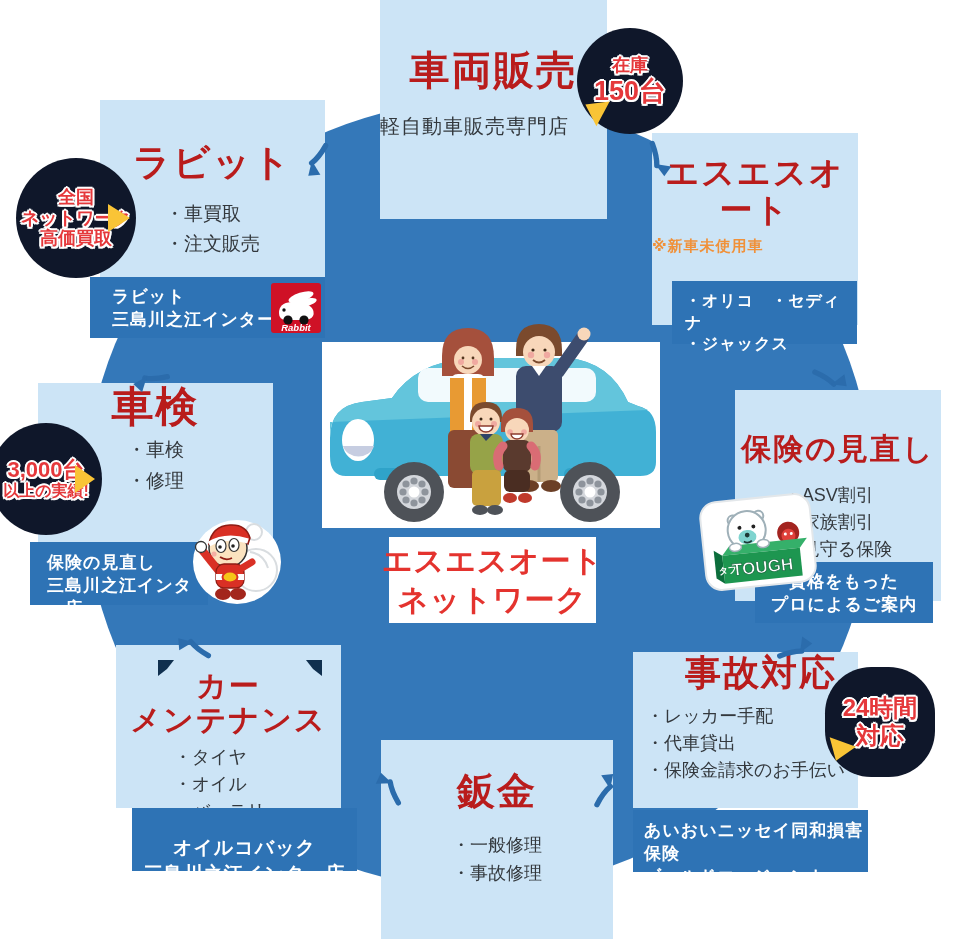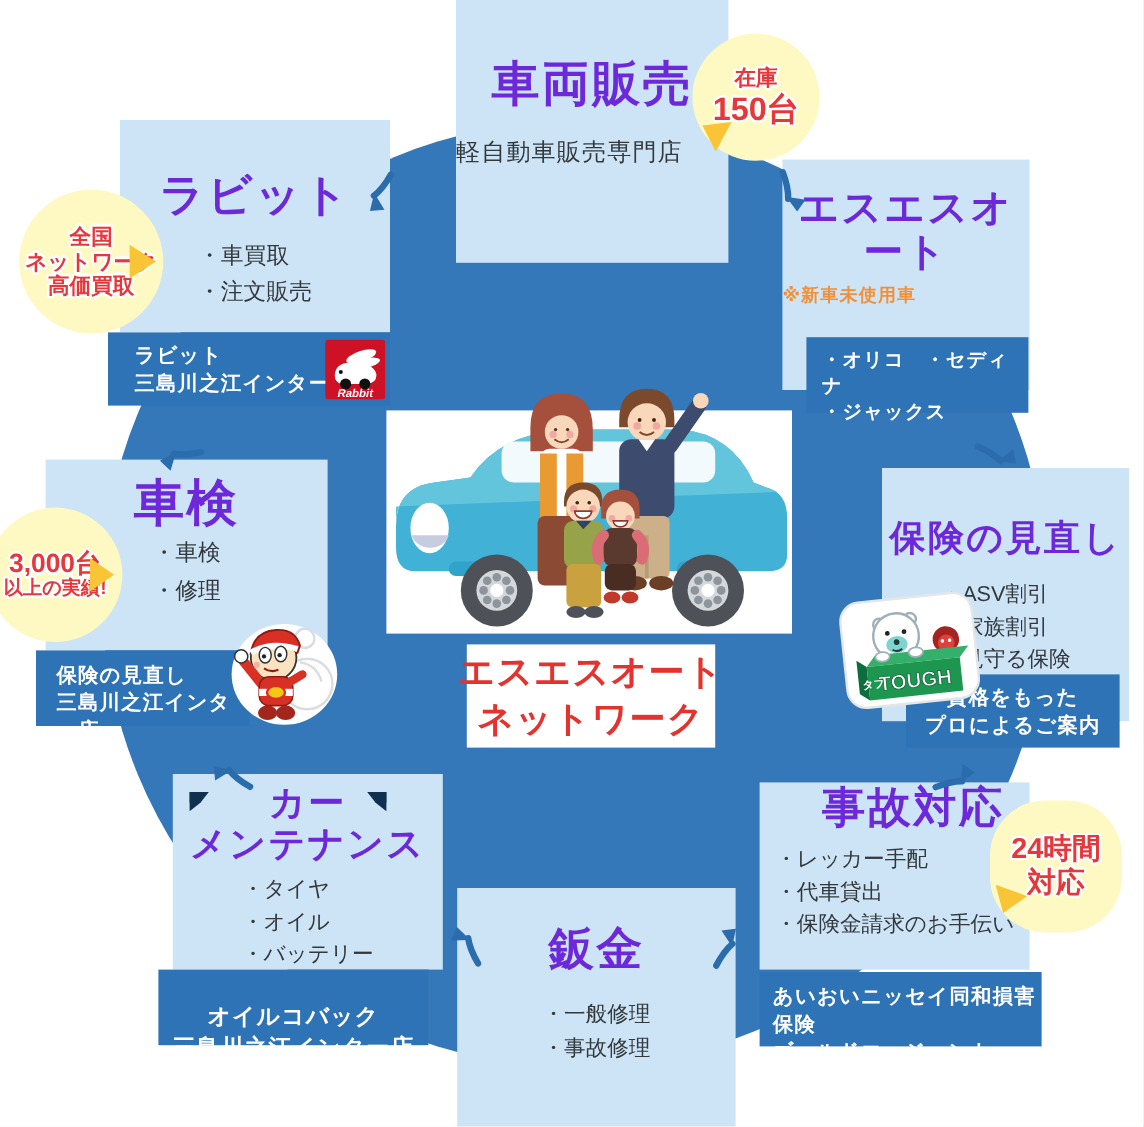--- a/index.html
+++ b/index.html
@@ -4,28 +4,28 @@
 <style>
   html,body{margin:0;padding:0;background:#fff;}
   #stage{
     position:relative;width:953px;height:939px;overflow:hidden;
     font-family:"Liberation Sans","DejaVu Sans",sans-serif;background:#fff;
   }
   
   .ring{position:absolute;left:85px;top:101px;width:788px;height:788px;border-radius:50%;background:#3478b9;}
   
   .panel{position:absolute;background:#cce4f6;z-index:3;}
-  .panel .title{color:#6d28d9;font-weight:bold;text-align:center;letter-spacing:2px;line-height:1.12;}
+  .panel .title{color:#b91c1c;font-weight:bold;text-align:center;letter-spacing:2px;line-height:1.12;}
   .panel .sub{color:#33383d;text-align:left;letter-spacing:1px;}
   .bullets{width:max-content;text-align:left;color:#33383d;}
   .bullets div{white-space:nowrap;}
   
   .slabel{position:absolute;background:#2e73b5;color:#fff;font-weight:bold;z-index:4;line-height:1.35;letter-spacing:1px;}
   
-  .badge{position:absolute;background:#fef9c3;border-radius:50%;display:flex;flex-direction:column;
+  .badge{position:absolute;background:#0f172a;border-radius:50%;display:flex;flex-direction:column;
          align-items:center;justify-content:center;z-index:5;}
   .badge .btx{color:#e5383b;font-weight:bold;line-height:1.15;white-space:nowrap;
       text-shadow:2px 0 0 #fff,-2px 0 0 #fff,0 2px 0 #fff,0 -2px 0 #fff,
                   1.5px 1.5px 0 #fff,-1.5px -1.5px 0 #fff,1.5px -1.5px 0 #fff,-1.5px 1.5px 0 #fff;}
   .tail{position:absolute;width:0;height:0;border:14px solid transparent;}
   
   .chev{position:absolute;width:32px;height:32px;z-index:6;}
   .tip{position:absolute;width:0;height:0;z-index:6;border:7px solid transparent;}
   .ctr-title{position:absolute;left:389px;top:537px;width:207px;height:86px;background:#fff;z-index:3;
       display:flex;flex-direction:column;align-items:center;justify-content:center;
@@ -256,37 +256,37 @@
   </div>
 
   <div class="panel" style="left:381px;top:740px;width:232px;height:199px;padding-top:30px;box-sizing:border-box;">
     <div class="title" style="font-size:38px;">鈑金</div>
     <div class="bullets" style="font-size:18px;line-height:28px;margin:18px auto 0;">
       <div>・一般修理</div>
       <div>・事故修理</div>
     </div>
   </div>
 
-  <div class="panel" style="left:144px;top:645px;width:225px;height:163px;padding-top:8px;box-sizing:border-box;">
+  <div class="panel" style="left:116px;top:645px;width:225px;height:163px;padding-top:24px;box-sizing:border-box;">
     <div class="title" style="font-size:30px;">
       <div>カー</div>
       <div>メンテナンス</div>
     </div>
     <div class="bullets" style="font-size:18px;line-height:27px;margin:8px auto 0;">
       <div>・タイヤ</div>
       <div>・オイル</div>
       <div>・バッテリー</div>
     </div>
   </div>
   <div class="slabel" style="left:132px;top:808px;width:225px;height:63px;font-size:19px;text-align:center;padding-top:27px;box-sizing:border-box;">
     <div>オイルコバック</div>
     <div>三島川之江インター店</div>
   </div>
 
-  <div class="panel" style="left:38px;top:383px;width:235px;height:159px;padding-top:12px;box-sizing:border-box;">
+  <div class="panel" style="left:38px;top:383px;width:235px;height:159px;box-sizing:border-box;">
     <div class="title" style="font-size:42px;">車検</div>
     <div class="bullets" style="font-size:19px;line-height:31px;margin:4px auto 0;">
       <div>・車検</div>
       <div>・修理</div>
     </div>
   </div>
   <div class="badge" style="left:-10px;top:423px;width:112px;height:112px;">
     <div class="btx" style="font-size:22px;">3,000台</div>
     <div class="btx" style="font-size:16px;">以上の実績!</div>
     <div class="tail" style="right:-7px;top:42px;border-left:20px solid #f9c436;"></div>

